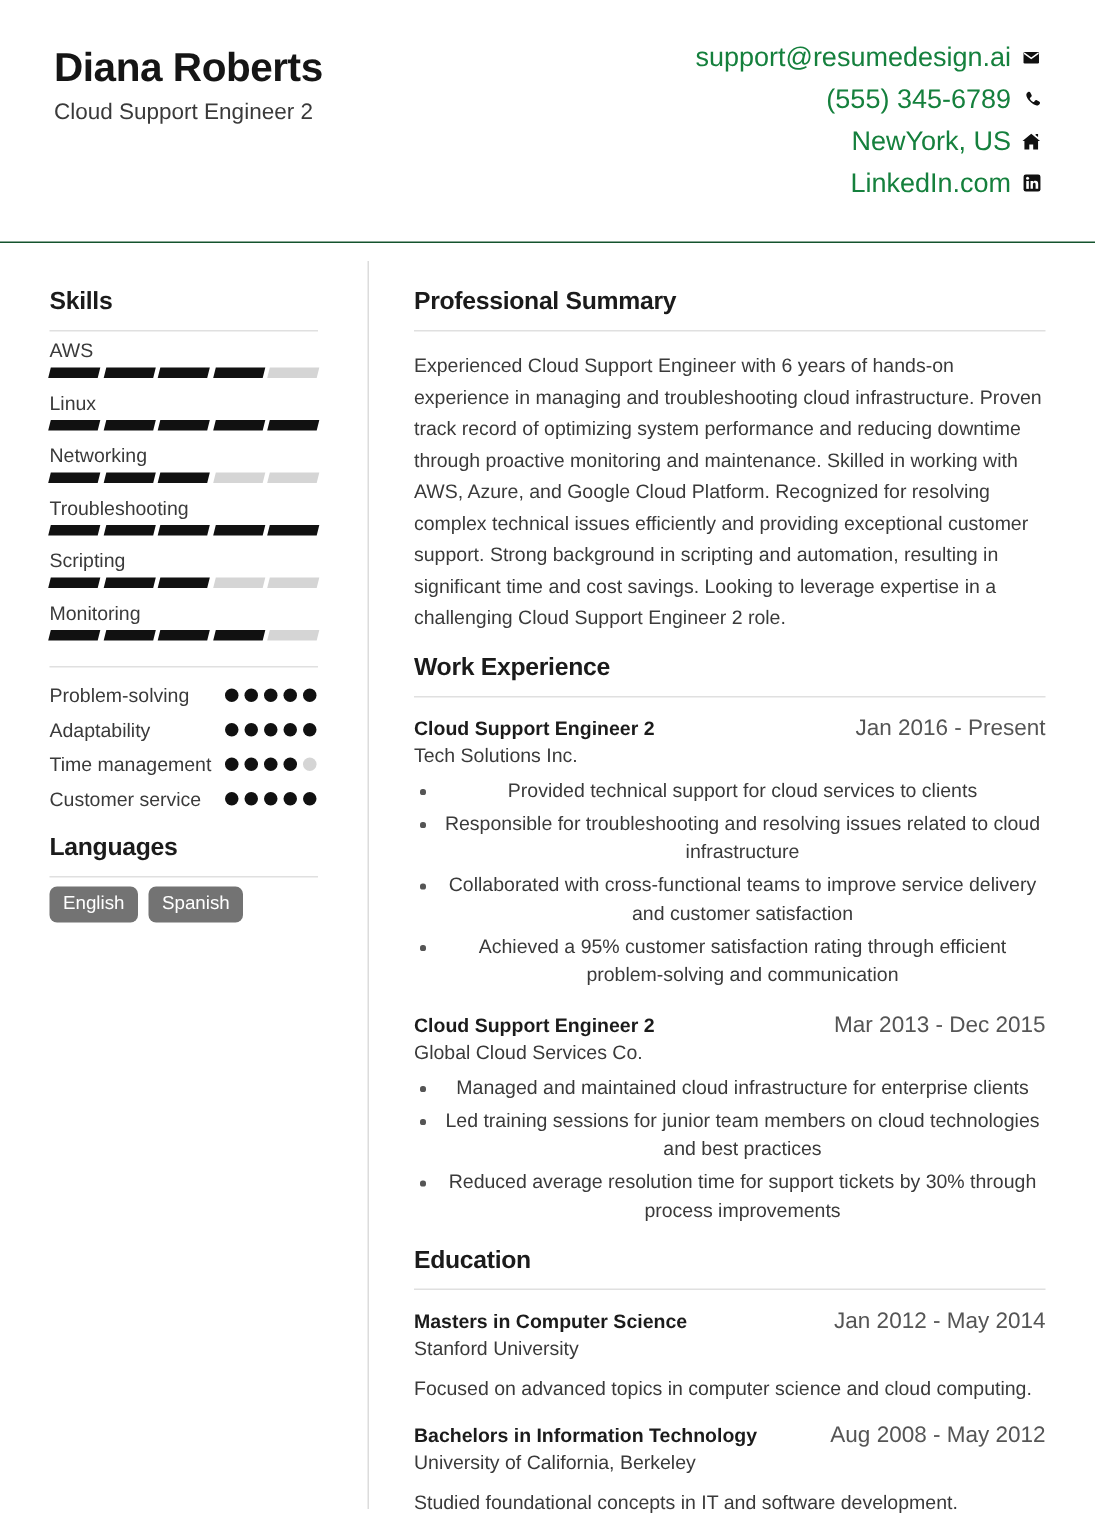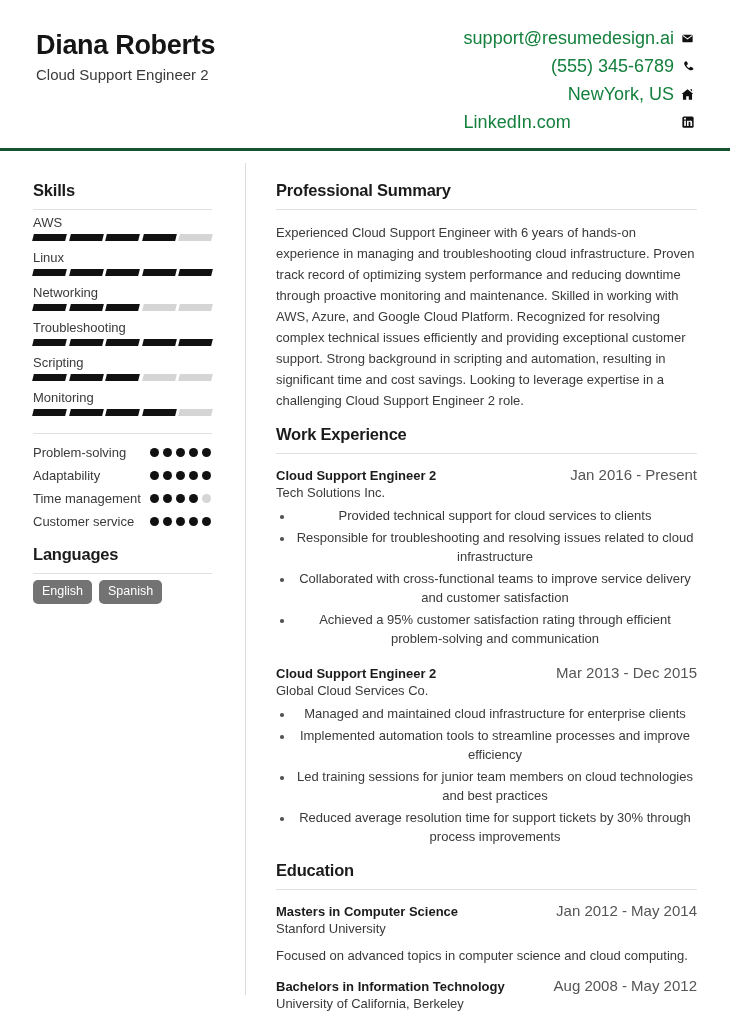--- a/index.html
+++ b/index.html
@@ -9,37 +9,37 @@
     font-family: "Liberation Sans", sans-serif;
     color: #333333;
     -webkit-font-smoothing: antialiased;
   }
   .page { width: 730px; height: 1024px; position: relative; overflow: hidden; }
 
   
   .header {
     display: flex; justify-content: space-between; align-items: flex-start;
     padding: 24px 36px 14px 36px;
-    border-bottom: 3px solid #14532d;
+    border-bottom: 1px solid #14532d;
     min-height: 118px;
     gap: 35px;
   }
   .hdr-left { padding-top: 6px; }
   .name {
     font-size: 27px; font-weight: bold; color: #151515;
     letter-spacing: -0.3px; line-height: 1.15;
   }
   .job-title { font-size: 15px; color: #3a3a3a; margin-top: 5px; }
   .hdr-right { text-align: right; padding-top: 5px; }
   .contact-row {
     display: flex; align-items: center; justify-content: flex-end;
     gap: 7px; font-size: 18px; color: #15803d; line-height: 1.0;
     margin-bottom: 10px;
   }
-  .contact-row:last-child { margin-bottom: 3px; justify-content: space-between; }
+  .contact-row:last-child { margin-bottom: 16px; }
   .contact-icon { width: 13px; height: 13px; display: inline-flex;
     align-items: center; justify-content: center; color: #111; flex-shrink: 0; }
   .contact-icon svg { display: block; }
 
   
   .body { display: flex; height: calc(1024px - 118px); }
   .sidebar { width: 245px; padding: 30px 33px 0 33px; flex-shrink: 0; }
   .divider { width: 1px; background: #dcdcdc; margin: 12px 0 62px 0; flex-shrink: 0; }
   .main { flex: 1; padding: 30px 33px 0 30px; min-width: 0; }
 
@@ -313,21 +313,20 @@
               </ul>
             </div>
             <div class="entry">
               <div class="entry-head">
                 <div class="entry-title">Cloud Support Engineer 2</div>
                 <div class="entry-date">Mar 2013 - Dec 2015</div>
               </div>
               <div class="entry-org">Global Cloud Services Co.</div>
               <ul class="bullets">
                 <li>Managed and maintained cloud infrastructure for enterprise clients</li>
-                <li>Implemented automation tools to streamline processes and improve efficiency</li>
                 <li>Led training sessions for junior team members on cloud technologies and best practices</li>
                 <li>Reduced average resolution time for support tickets by 30% through process improvements</li>
               </ul>
             </div>
           </div>
       </div>
 
       <div class="sec-block">
         <div class="sec-title">Education</div>
         <div class="sec-rule"></div>

